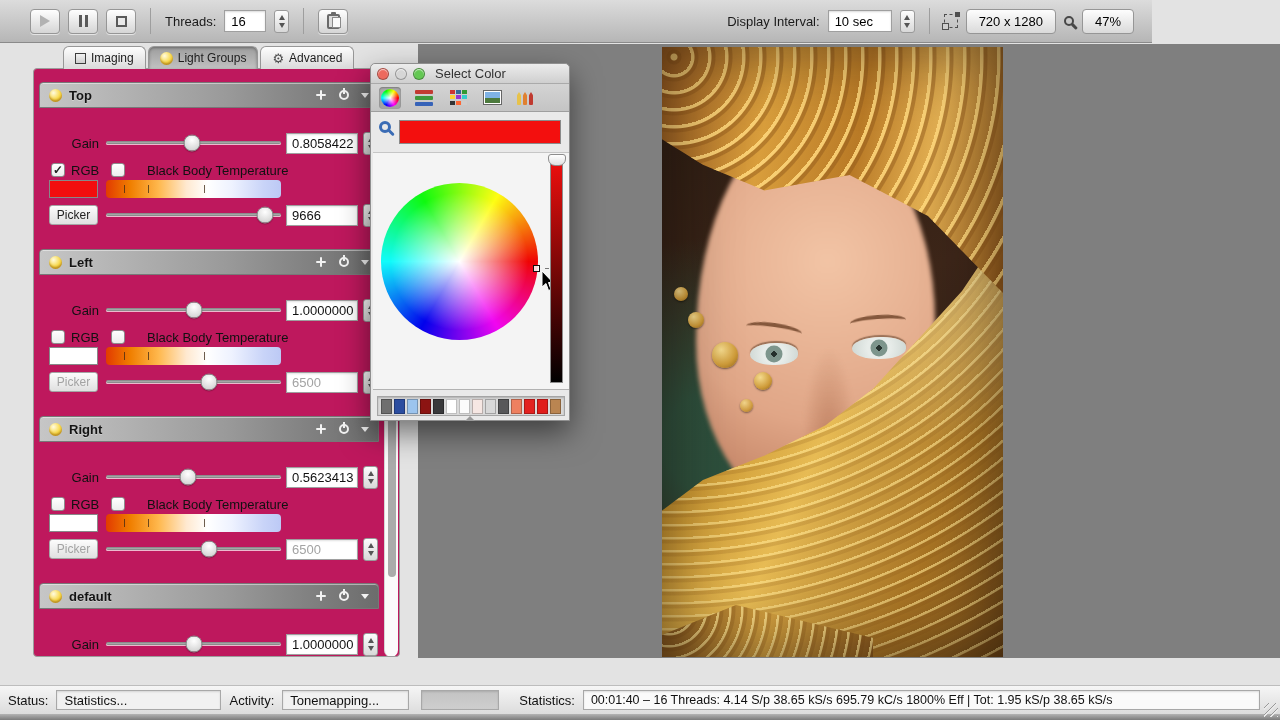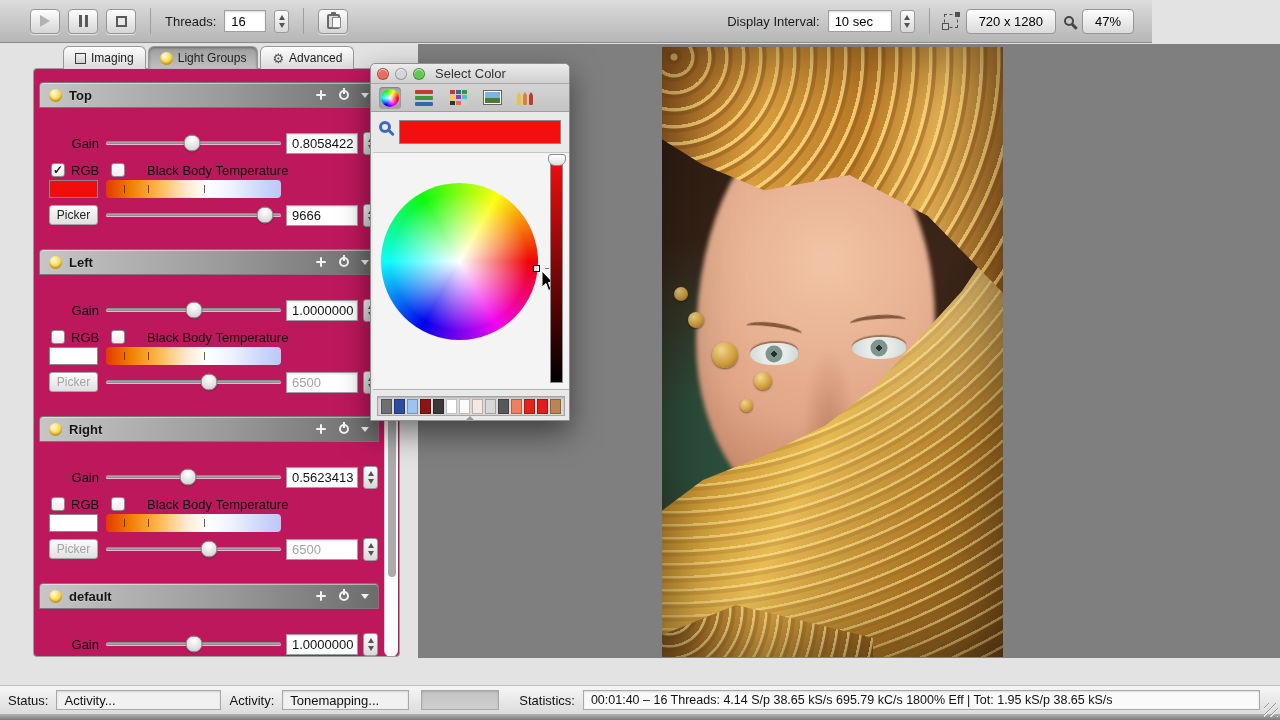--- a/index.html
+++ b/index.html
@@ -503,21 +503,21 @@
         <span class="cswatch" style="background: rgb(238, 128, 96);"></span>
         <span class="cswatch" style="background: rgb(227, 34, 32);"></span>
         <span class="cswatch" style="background: rgb(224, 29, 27);"></span>
         <span class="cswatch" style="background: rgb(186, 133, 81);"></span>
       </div>
     <div class="drawer-handle"></div>
   </div>
 
   <div class="status-bar">
     <span>Status:</span>
-    <div class="sfield f-status">Activity...</div>
+    <div class="sfield f-status">Statistics...</div>
     <span>Activity:</span>
     <div class="sfield f-activity">Tonemapping...</div>
     <div class="sfield f-progress"></div>
     <span>Statistics:</span>
     <div class="sfield f-stats">00:01:40 – 16 Threads: 4.14 S/p 38.65 kS/s 695.79 kC/s 1800% Eff | Tot: 1.95 kS/p 38.65 kS/s</div>
   </div>
   <div class="window-edge"></div>
   <div class="grip"></div>
 
 </div>

